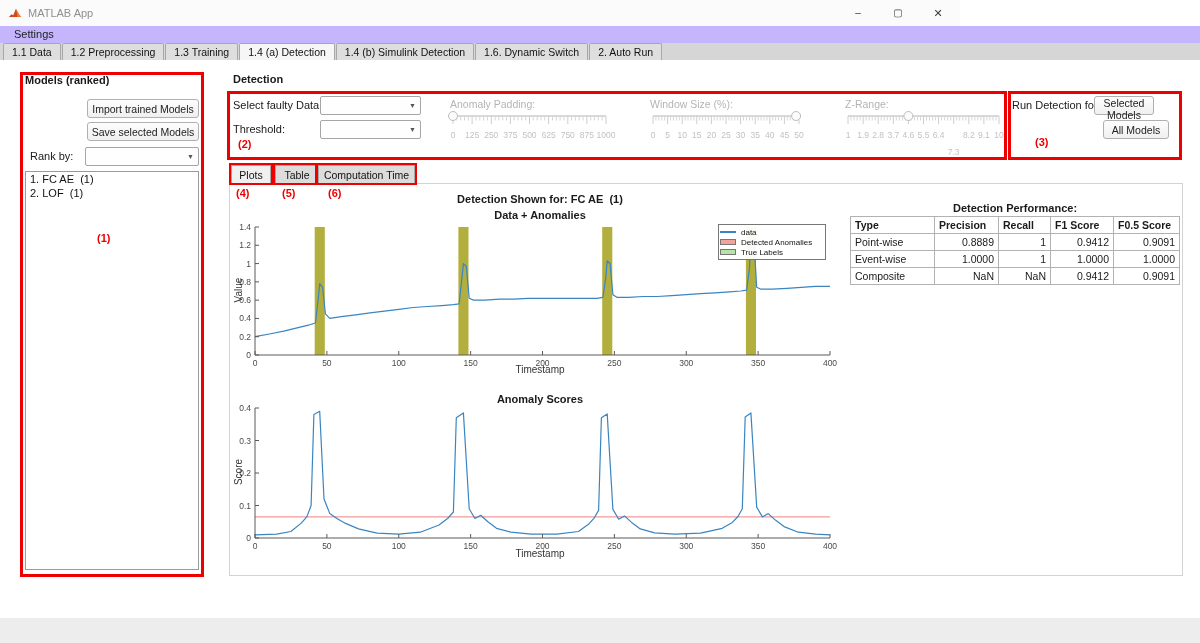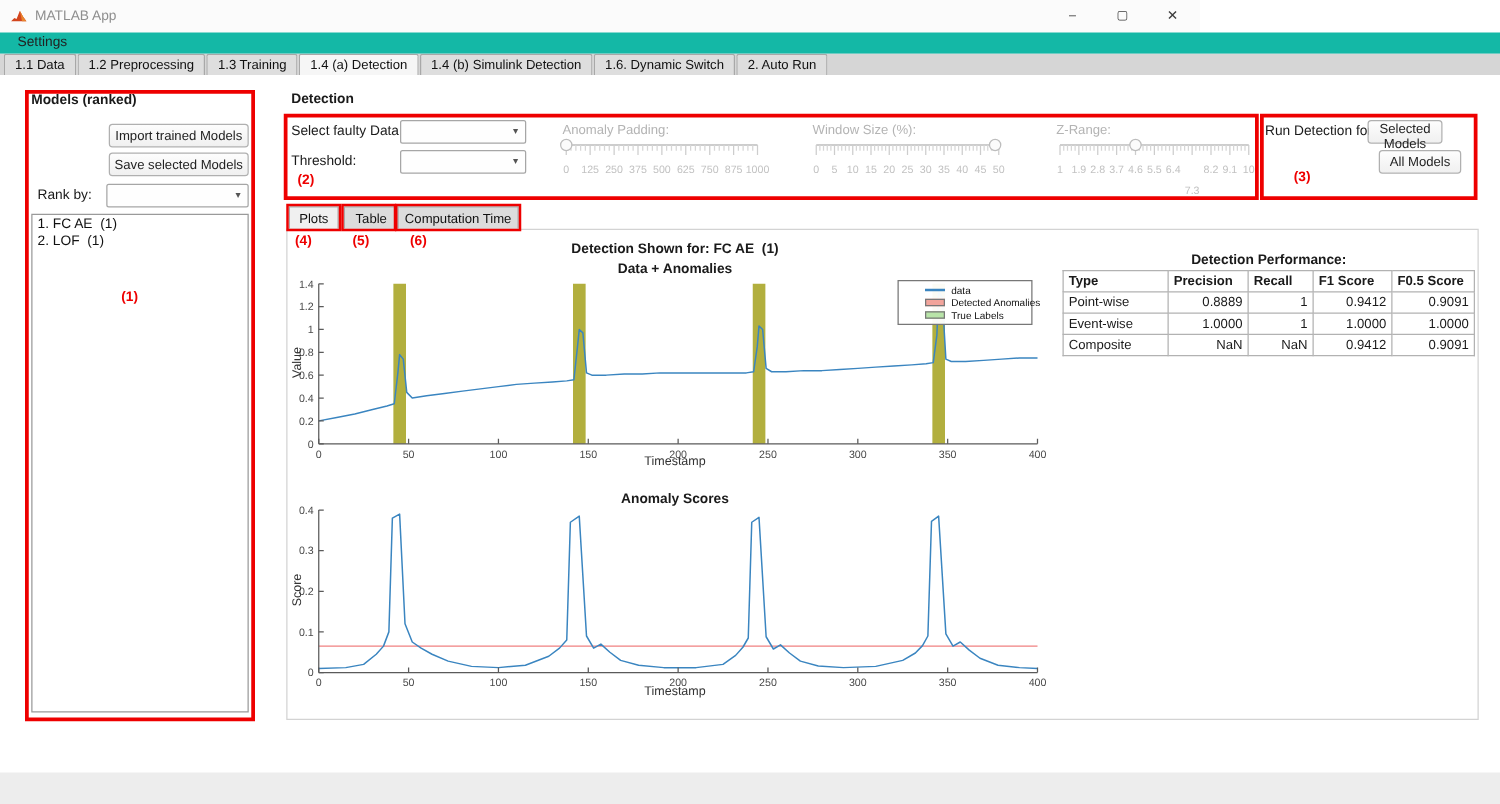--- a/index.html
+++ b/index.html
@@ -9,21 +9,21 @@
     position: relative; width: 1200px; height: 643px; background:#fff;
     overflow: hidden; outline: 1px solid #c9c9c9; font-size: 11px; color:#1a1a1a;
   }
   .abs { position:absolute; }
 
   
   #titlebar { position:absolute; left:0; top:0; width:960px; height:26px; background:#fbfbfb; }
   #window-title { position:absolute; left:28px; top:0; line-height:26px; color:#8f8f8f; font-size:11px; }
   #win-controls { position:absolute; right:2px; top:0; height:26px; display:flex; }
   .win-btn { width:40px; height:26px; text-align:center; line-height:26px; color:#3c3c3c; font-size:10px; }
-  #menubar { position:absolute; left:0; top:26px; width:1200px; height:17px; background:#14b8a6; }
+  #menubar { position:absolute; left:0; top:26px; width:1200px; height:17px; background:#c4b5fd; }
   #menu-settings { position:absolute; left:10px; top:0; line-height:17px; font-size:11px; color:#222; padding:0 4px; }
   #tabstrip { position:absolute; left:0; top:43px; width:1200px; height:17px; background:#d6d6d6; display:flex; align-items:flex-end; padding-left:3px; }
   .main-tab { height:17px; line-height:16px; padding:0 8px; font-size:10.5px; background:#dedede; border:1px solid #a8a8a8; border-bottom:none; border-radius:2px 2px 0 0; margin-right:1px; color:#111; white-space:pre; }
   .main-tab.selected { background:#f6f6f6; }
   #content-bg { position:absolute; left:0; top:60px; width:1200px; height:558px; background:#fff; }
   #footer { position:absolute; left:0; top:618px; width:1200px; height:25px; background:#ededed; }
 
   
   .btn { position:absolute; background:linear-gradient(#fdfdfd,#f0f0f0); border:1px solid #b0b0b0; border-radius:3px; font-size:10.5px; color:#222; text-align:center; }
   .dropdown { position:absolute; background:#fefefe; border:1px solid #a6a6a6; border-radius:2px; font-size:10.5px; color:#222; padding-left:6px; white-space:pre; overflow:hidden; }
@@ -51,21 +51,21 @@
   .subtab { position:absolute; height:19px; line-height:18px; text-align:center; font-size:10.5px; border:1px solid #a9a9a9; background:#dcdcdc; color:#111; }
   .subtab.selected { background:#f0f0f0; }
   #plots-panel { position:absolute; left:229px; top:183px; width:954px; height:393px; background:#fff; border:1px solid #d3d3d3; }
 
   .chart-title { position:absolute; left:260px; width:560px; text-align:center; font-weight:bold; font-size:11px; white-space:pre; }
   .axis-xlabel { position:absolute; left:260px; width:560px; text-align:center; font-size:10px; color:#333; }
   .vlabel { position:absolute; left:217px; width:44px; height:12px; transform:rotate(-90deg); font-size:10px; color:#333; text-align:center; }
   svg text.tick { font-family:"Liberation Sans",sans-serif; font-size:8.5px; fill:#4a4a4a; }
 
   
-  #legend1 { position:absolute; left:718px; top:224px; width:108px; background:rgba(255,255,255,0.95); border:1px solid #777; padding:2px 21px; z-index:5; }
+  #legend1 { position:absolute; left:718px; top:224px; width:108px; background:rgba(255,255,255,0.95); border:1px solid #777; padding:2px 1px; z-index:5; }
   .lg-row { display:flex; align-items:center; height:10px; }
   .lg-swatch { width:16px; margin-right:5px; flex:0 0 16px; }
   .lg-label { font-size:8px; color:#111; white-space:pre; }
 
   
   #perf-title { position:absolute; left:880px; top:202px; width:270px; text-align:center; font-weight:bold; font-size:11px; }
   #perf-table { position:absolute; left:850px; top:216px; border-collapse:collapse; table-layout:fixed; font-size:10.5px; background:#fff; }
   #perf-table th, #perf-table td { border:1px solid #b2b2b2; padding:2px 4px; height:17px; overflow:hidden; white-space:nowrap; }
   #perf-table th { font-weight:bold; text-align:left; }
   #perf-table td.num { text-align:right; }

